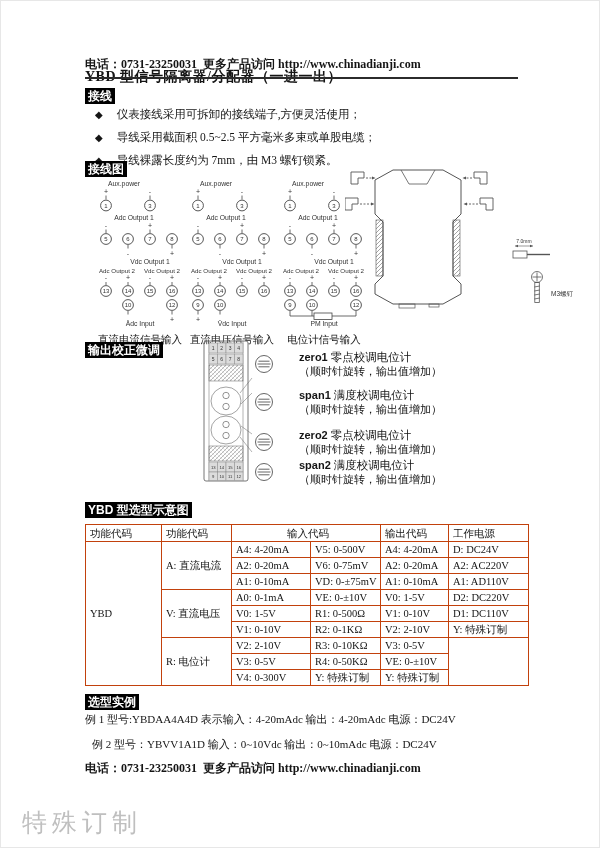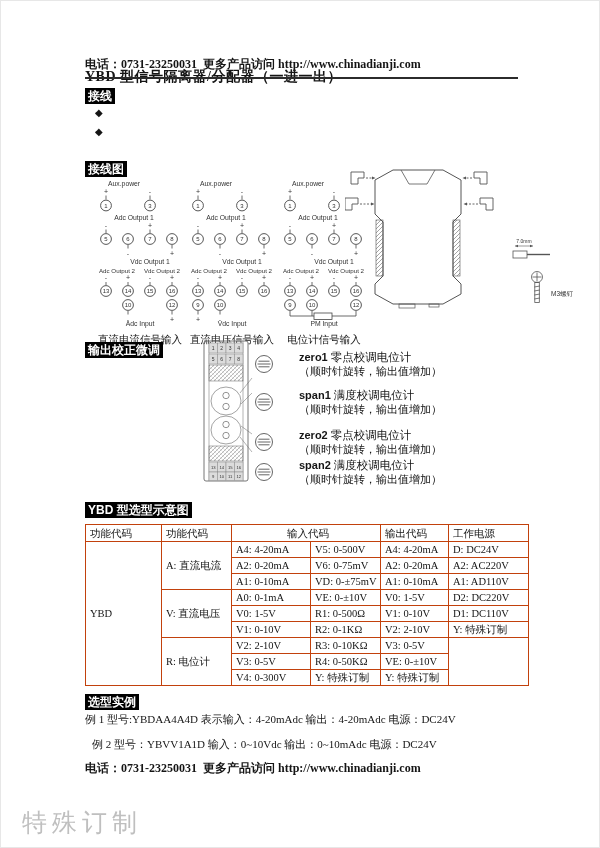--- a/index.html
+++ b/index.html
@@ -36,23 +36,29 @@
 <body>
 
 <div class="abs title" style="left:85px;top:36px">YBD 型信号隔离器/分配器（一进一出）</div>
 <div class="abs contact" style="left:85px;top:56px">电话：0731-23250031  更多产品访问 http://www.chinadianji.com</div>
 <div class="abs rule" style="left:85px;top:77px;width:433px"></div>
 
 <div class="abs chip" style="left:85px;top:88px">接线</div>
 <ul class="abs bullets" style="left:95px;top:107px;width:360px">
     <li>
       <span class="dm">◆</span>
+      <span>仪表接线采用可拆卸的接线端子,方便灵活使用；</span>
     </li>
     <li>
       <span class="dm">◆</span>
+      <span>导线采用截面积 0.5~2.5 平方毫米多束或单股电缆；</span>
+    </li>
+    <li>
+      <span class="dm">◆</span>
+      <span>导线裸露长度约为 7mm，由 M3 螺钉锁紧。</span>
     </li>
   </ul>
 
 <div class="abs chip" style="left:85px;top:161px">接线图</div>
 <div class="abs diagrow" style="left:94px;top:178px">
     <div class="diag">
       <svg width="92" height="150">
         <text x="14" y="8" font-size="6.8" text-anchor="start">Aux.power</text>
         <text x="12" y="15.5" font-size="7" text-anchor="middle">+</text>
         <line x1="12" y1="17.5" x2="12" y2="21.5" stroke="#444" stroke-width="0.8"></line>

